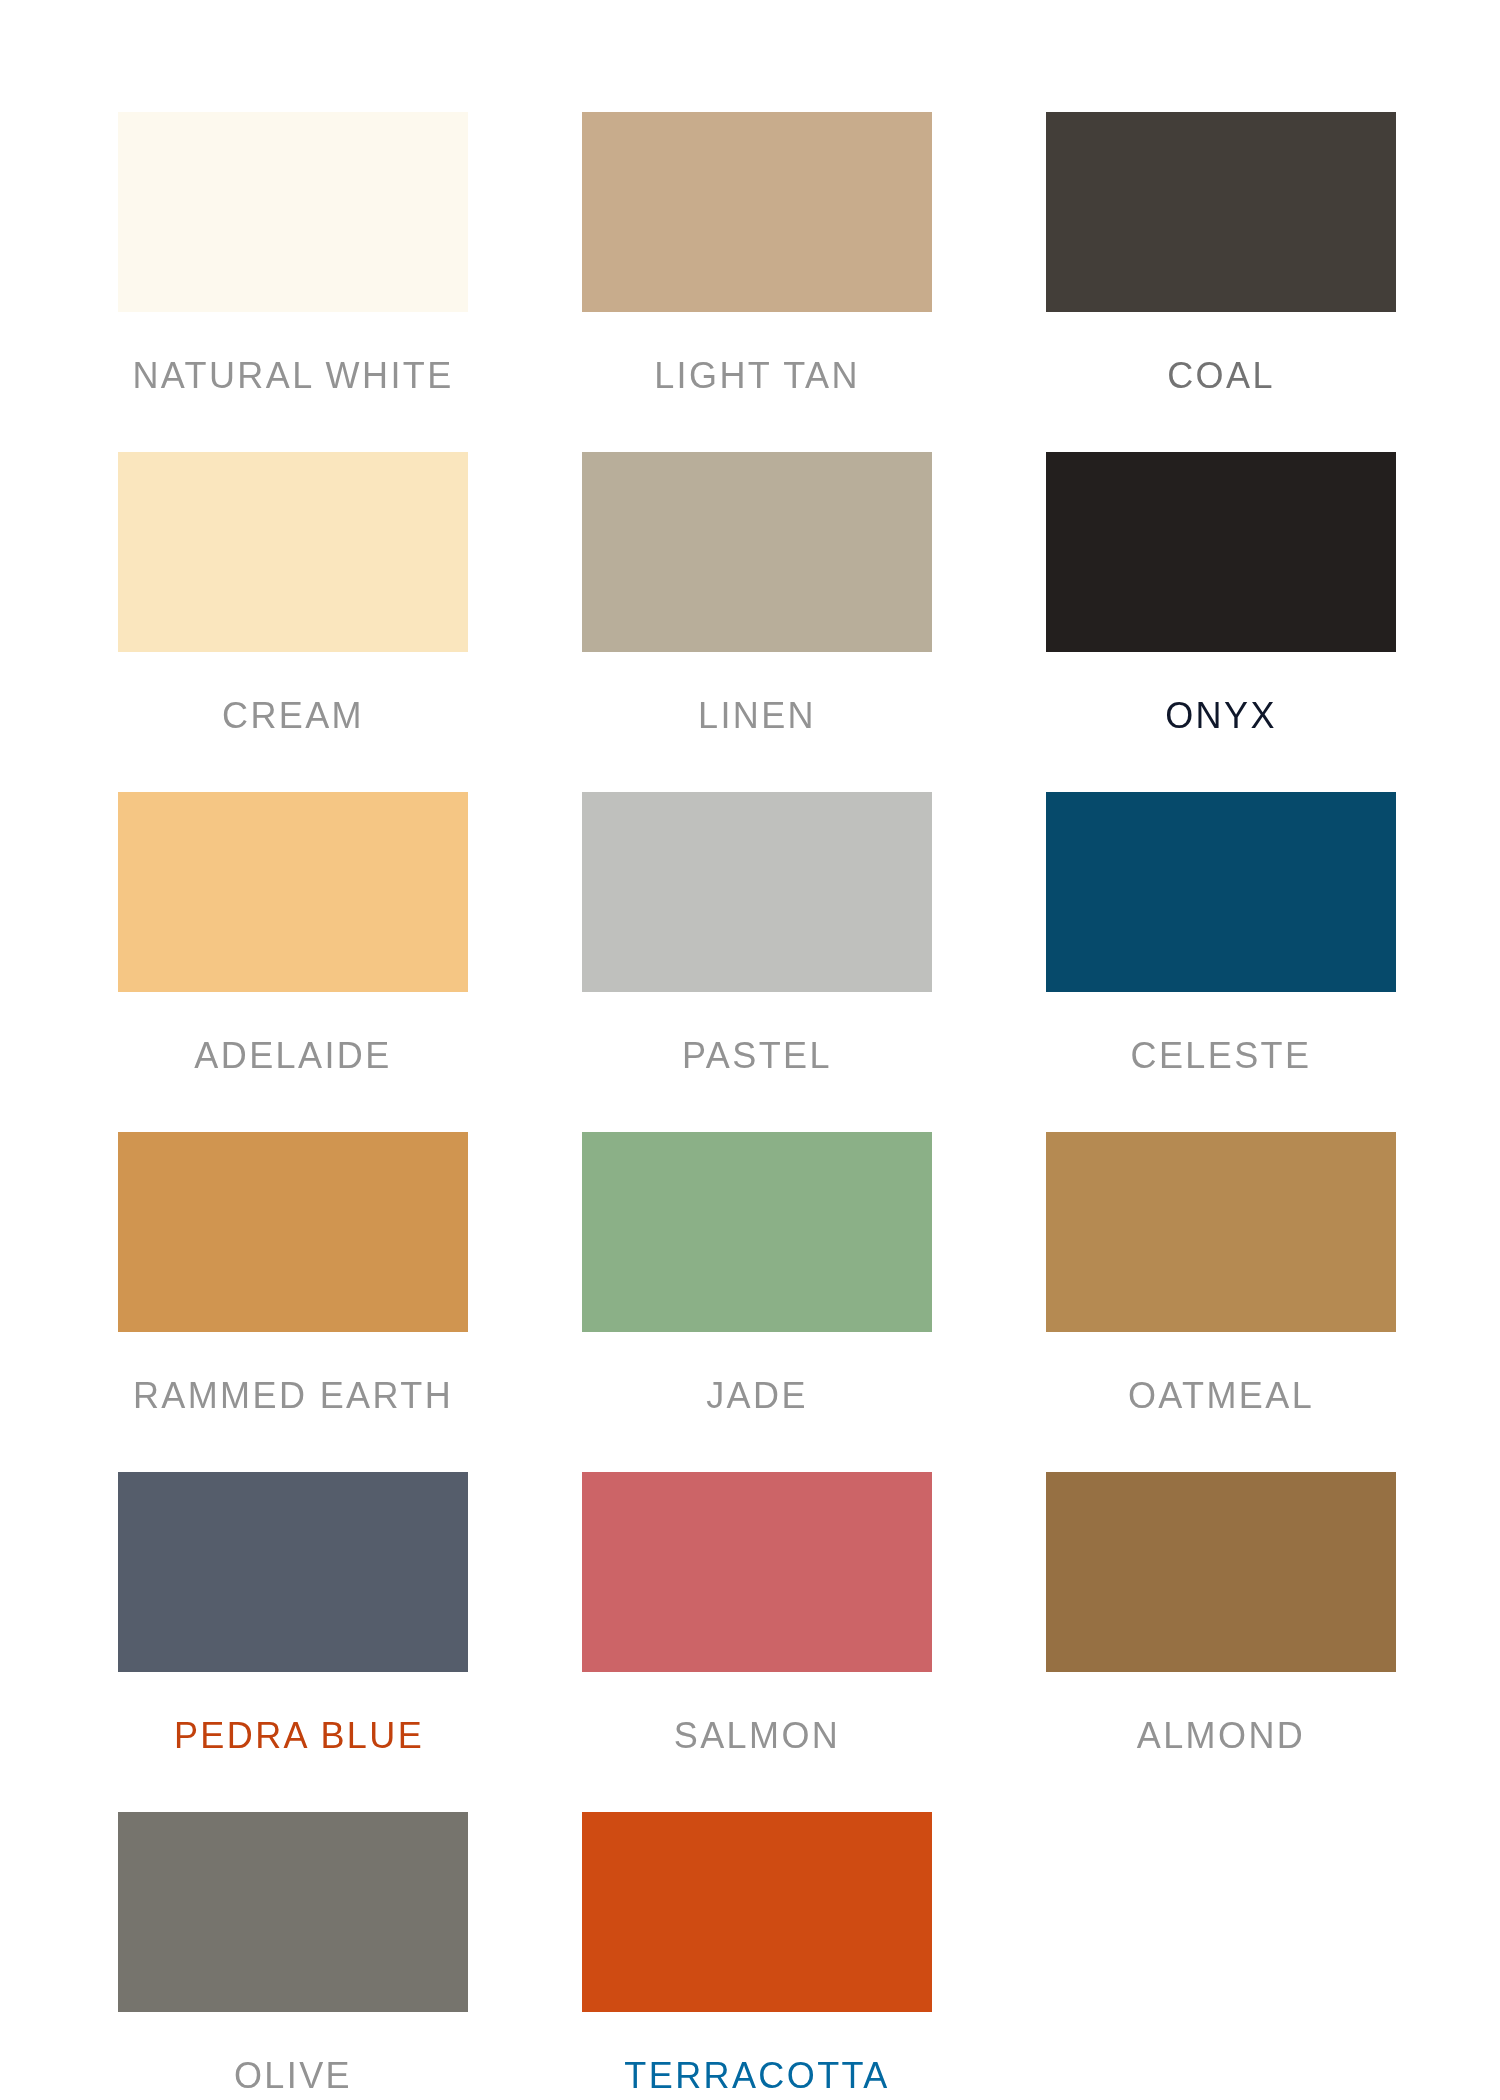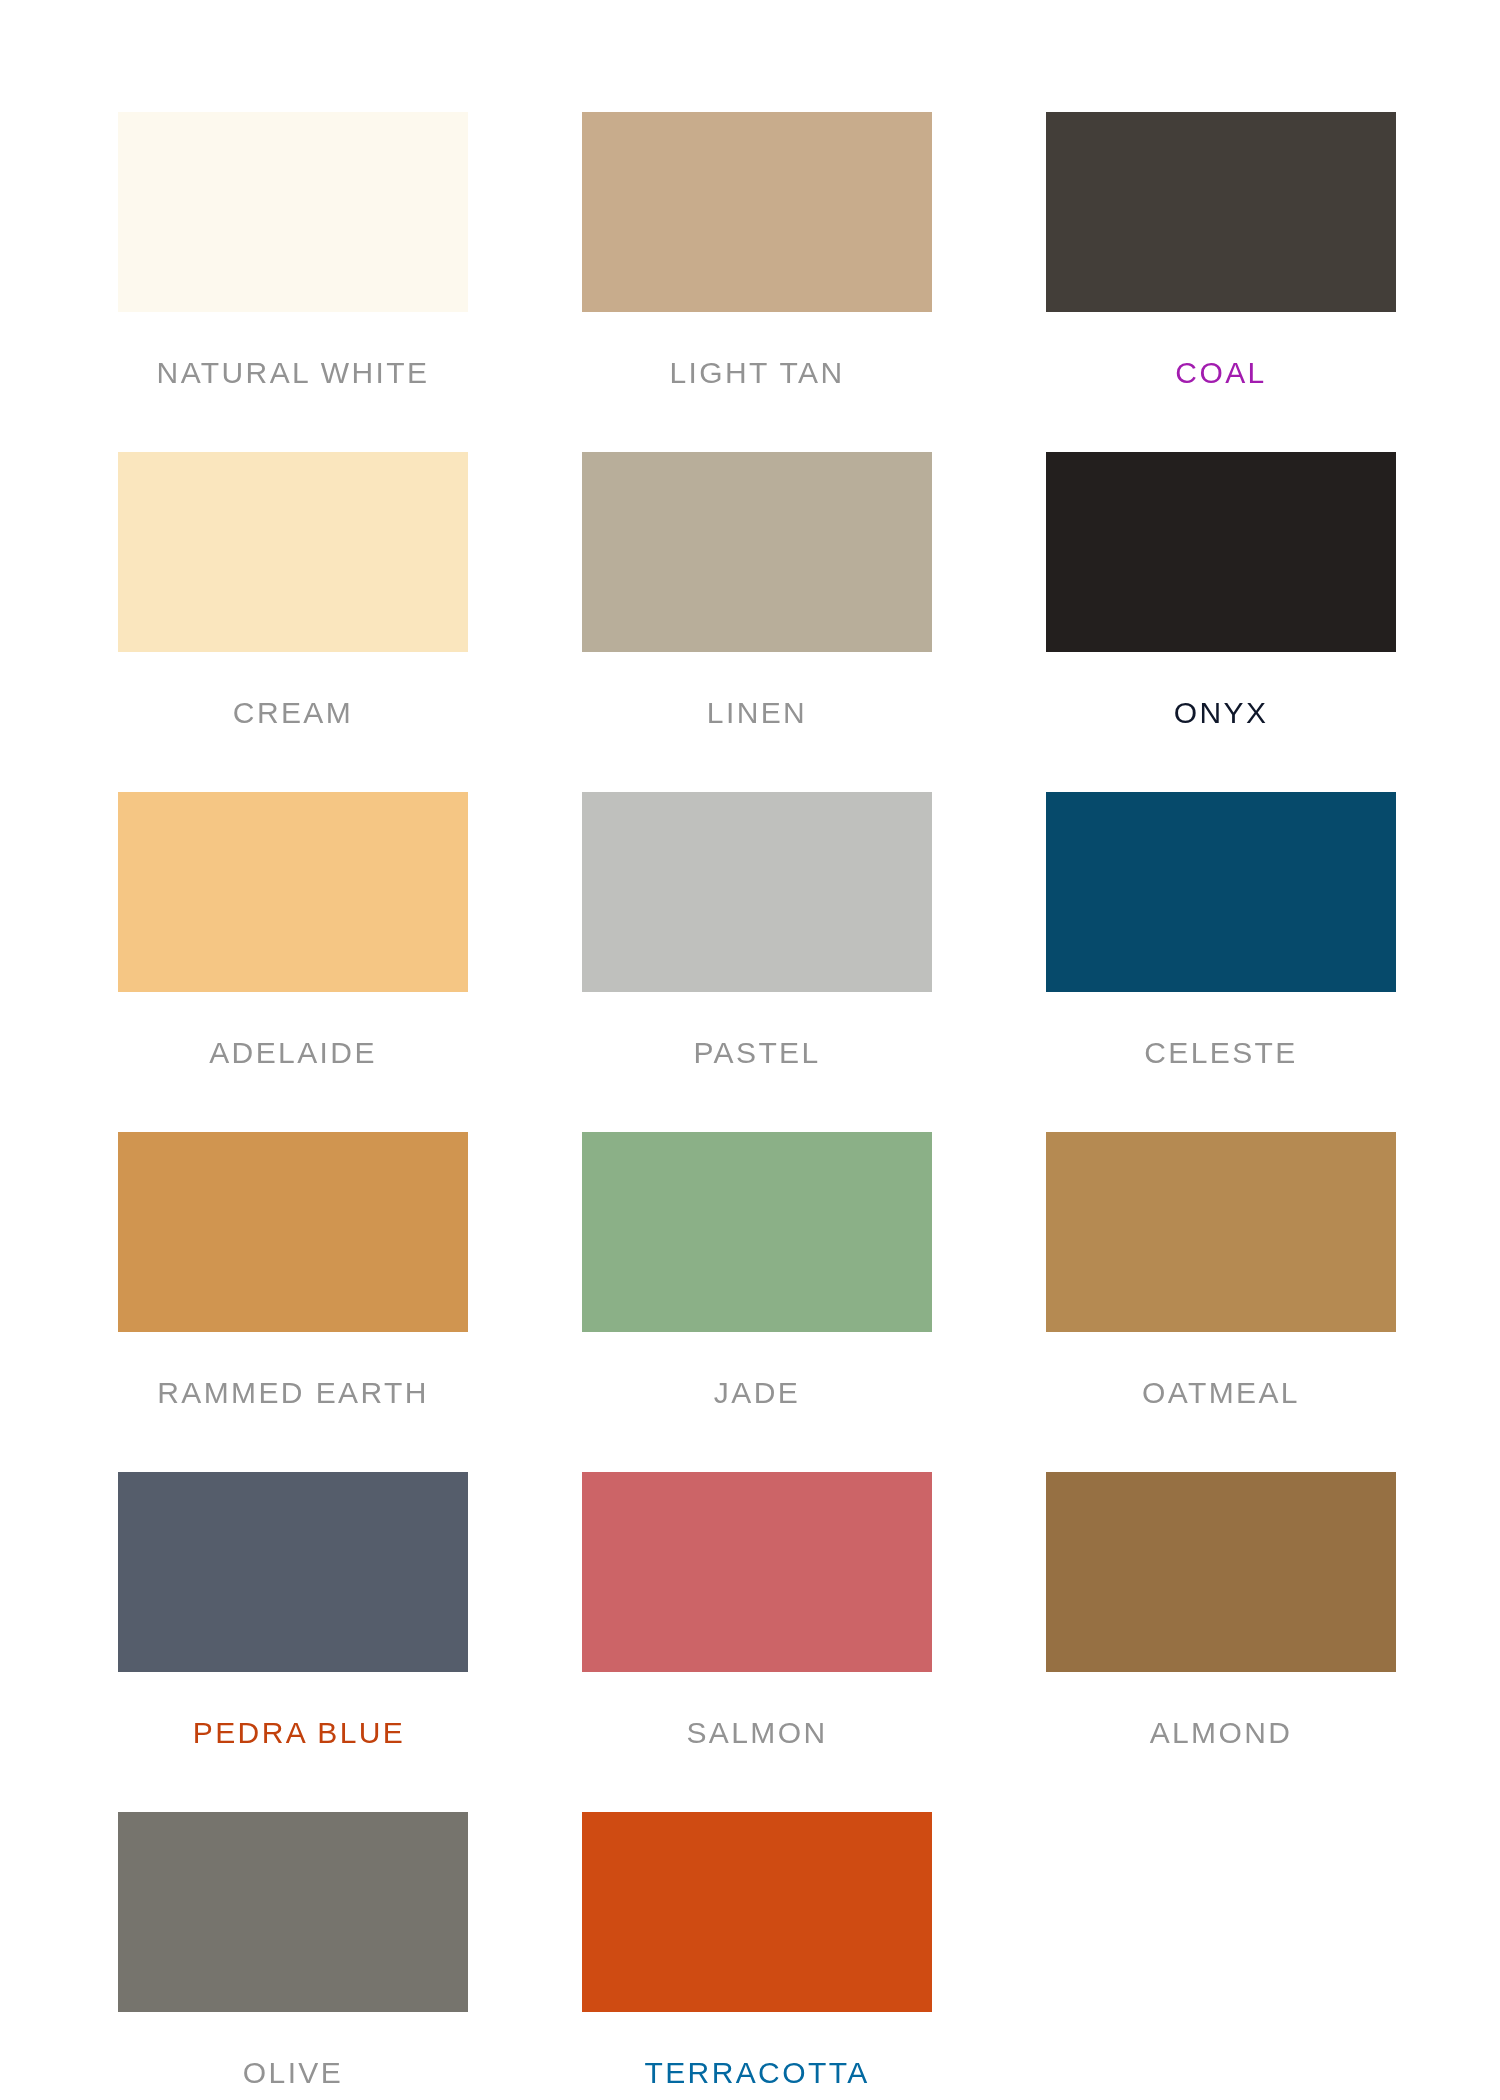--- a/index.html
+++ b/index.html
@@ -41,21 +41,21 @@
 
   .swatch-chip {
     width: 350px;
     height: 200px;
     display: block;
   }
 
   .swatch-label {
     margin-top: 46px;
     font-family: "Liberation Sans", sans-serif;
-    font-size: 30px;
+    font-size: 36px;
     letter-spacing: 2.4px;
     font-weight: 400;
     color: #939393;
     text-align: center;
     line-height: 1;
     white-space: nowrap;
   }
 </style>
 </head>
 <body style="background-color: rgb(255, 255, 255);">
@@ -68,21 +68,21 @@
       <div class="swatch-label" style="color: rgb(147, 147, 147);">NATURAL WHITE</div>
     </div>
 
     <div class="swatch-cell">
       <div class="swatch-chip" style="background-color: rgb(200, 172, 140);"></div>
       <div class="swatch-label" style="color: rgb(147, 147, 147);">LIGHT TAN</div>
     </div>
 
     <div class="swatch-cell">
       <div class="swatch-chip" style="background-color: rgb(67, 62, 57);"></div>
-      <div class="swatch-label" style="color: #a21caf; text-align: center;">COAL</div>
+      <div class="swatch-label" style="color: #737373; text-align: center;">COAL</div>
     </div>
 
     <div class="swatch-cell">
       <div class="swatch-chip" style="background-color: rgb(250, 230, 190);"></div>
       <div class="swatch-label" style="color: rgb(147, 147, 147); text-align: center;">CREAM</div>
     </div>
 
     <div class="swatch-cell">
       <div class="swatch-chip" style="background-color: rgb(184, 174, 154);"></div>
       <div class="swatch-label" style="color: rgb(147, 147, 147);">LINEN</div>

